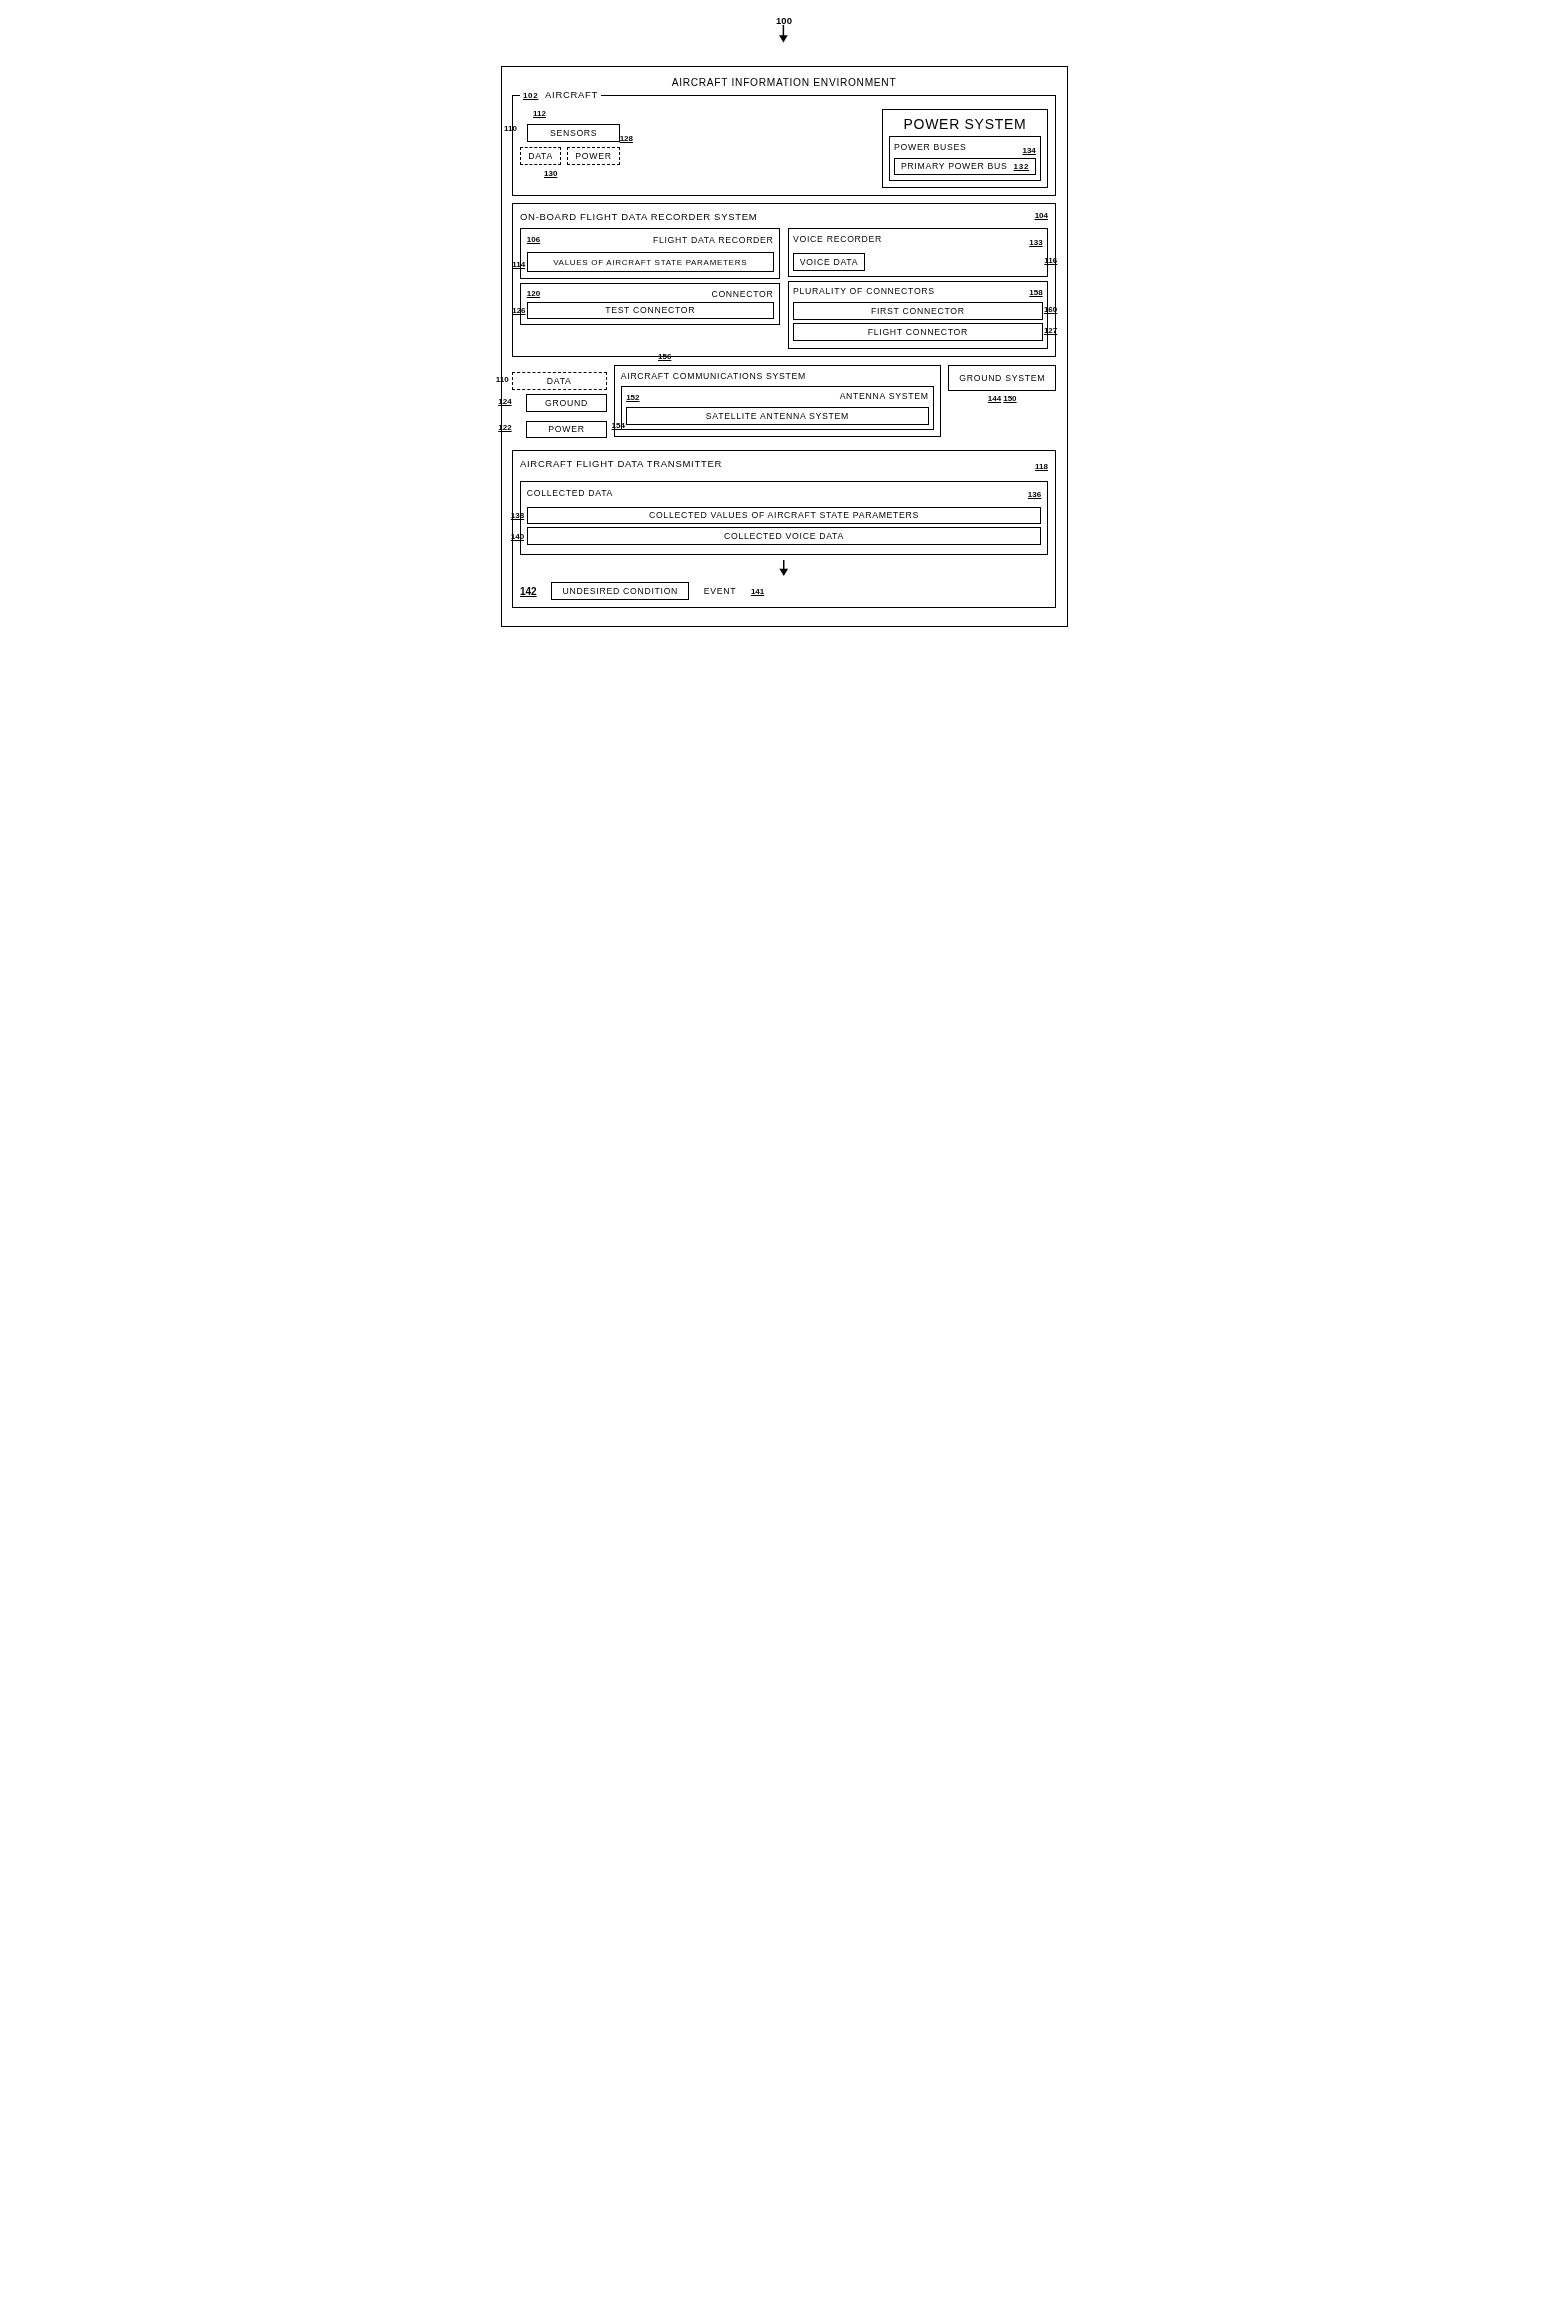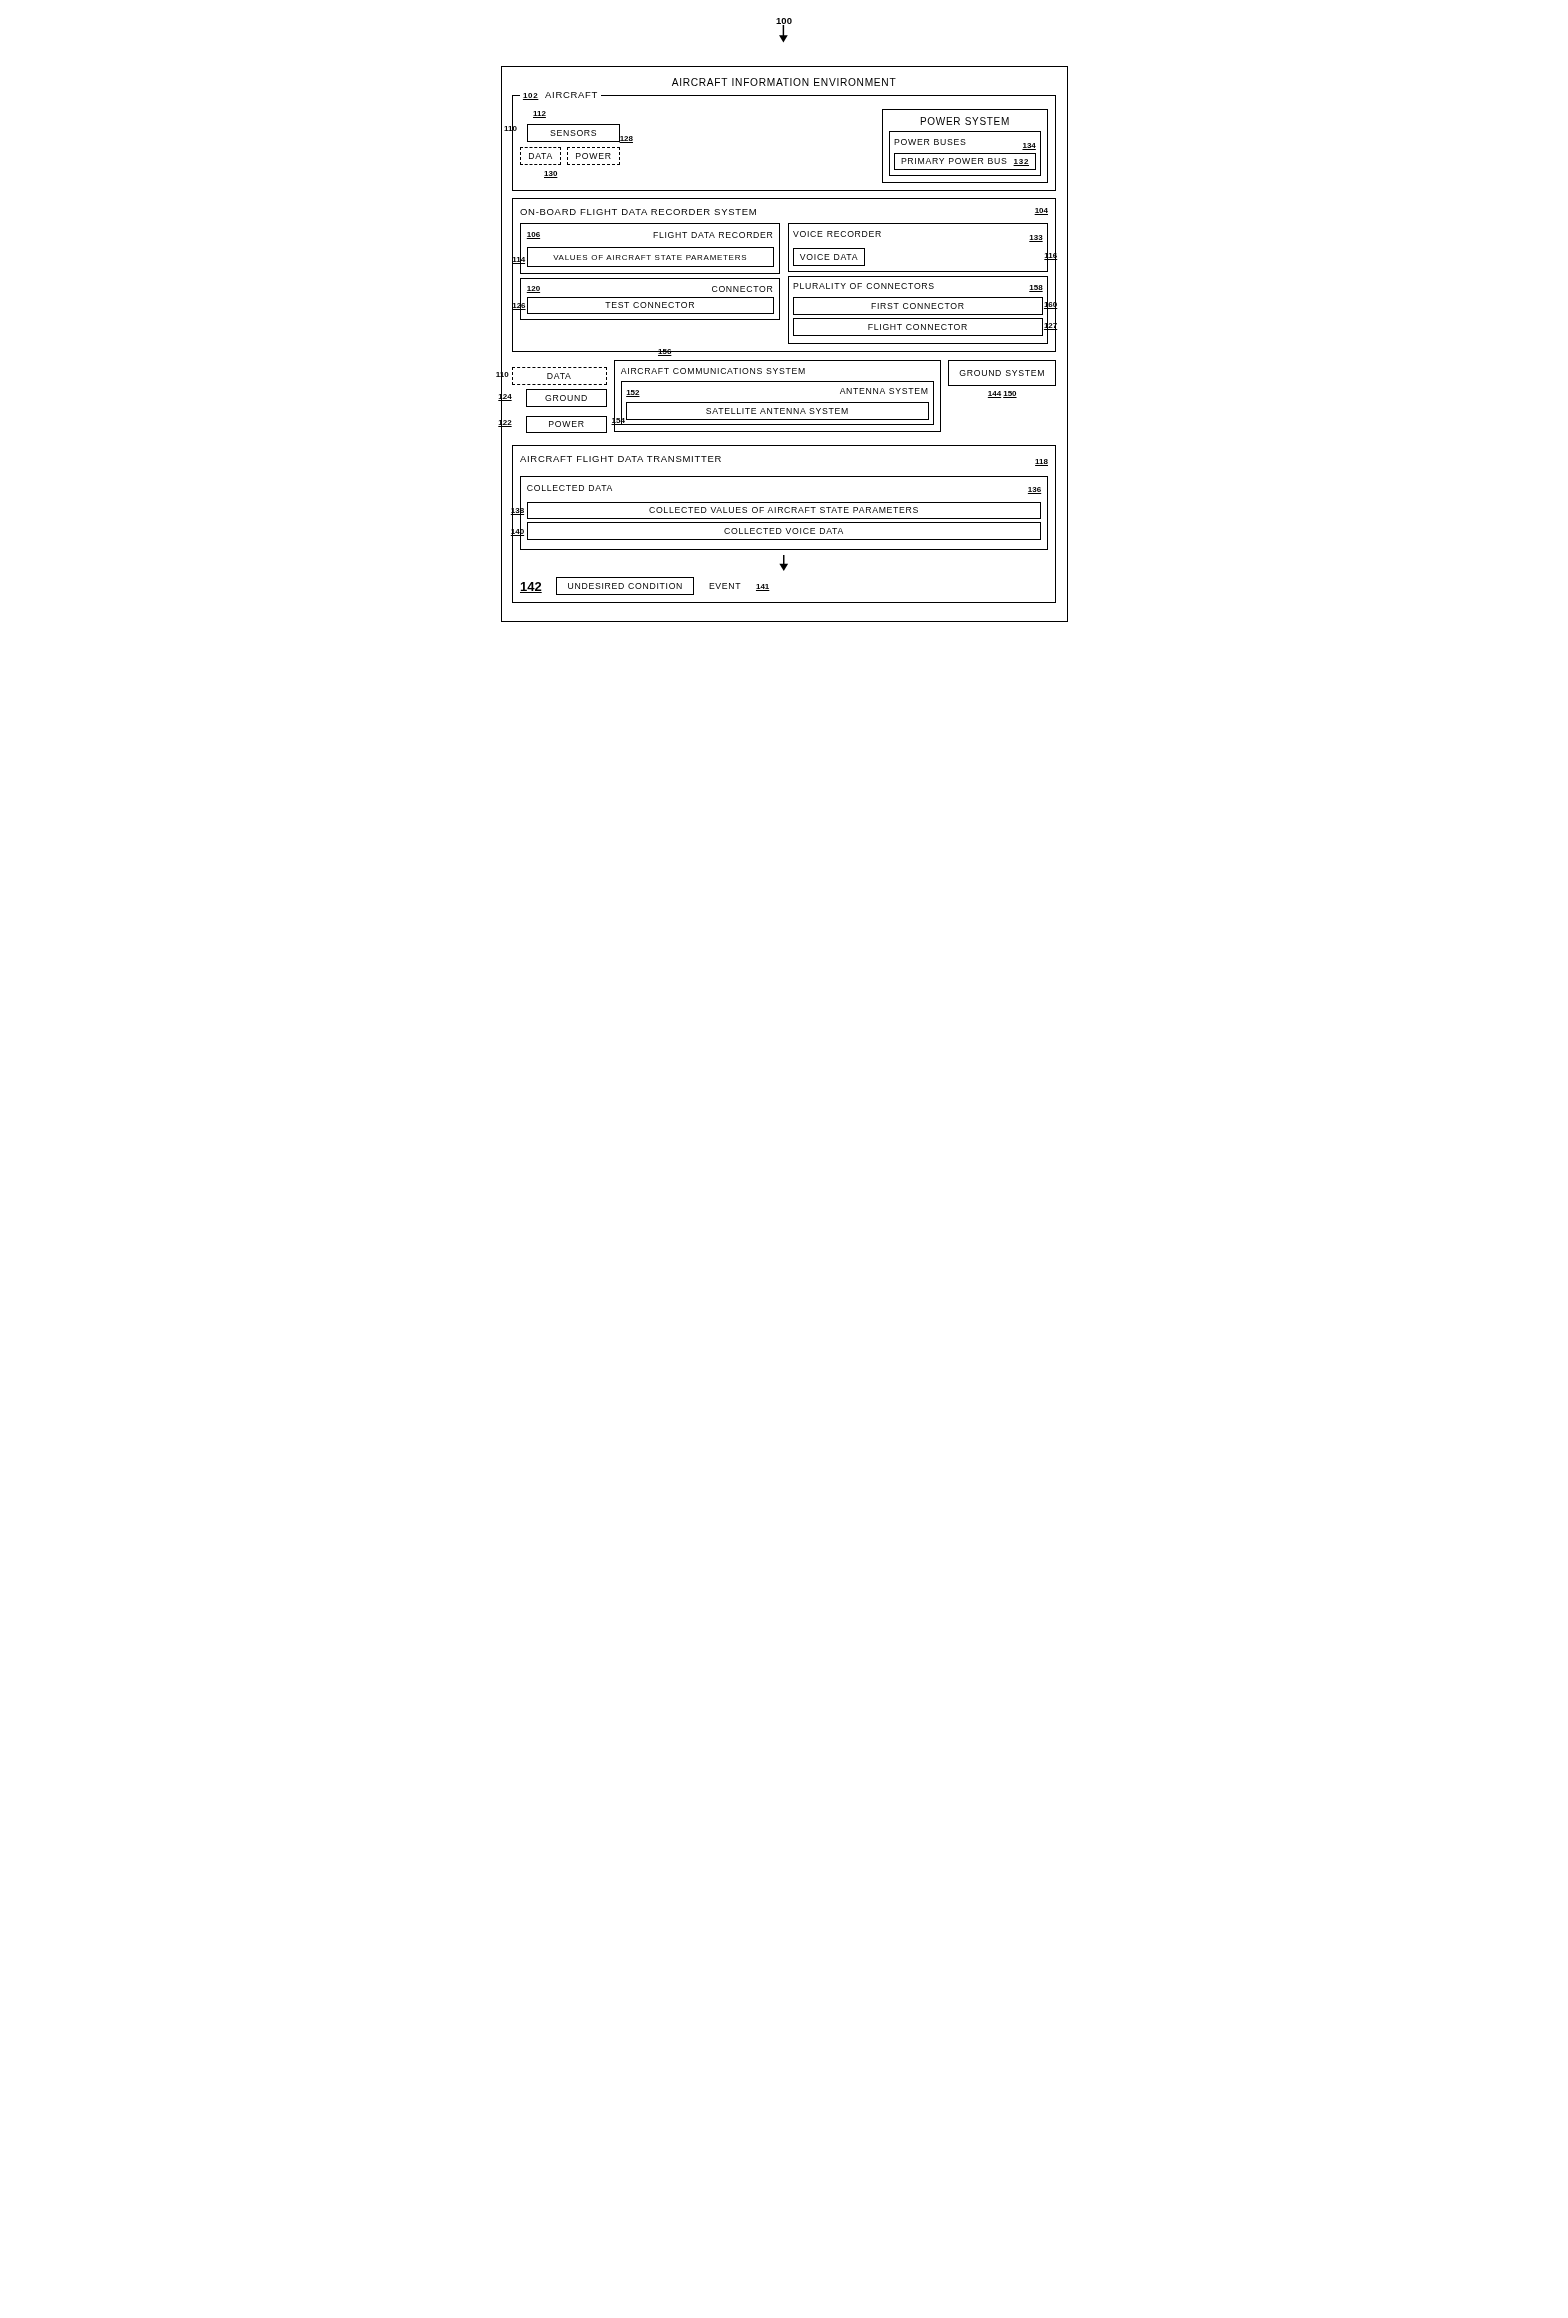--- a/index.html
+++ b/index.html
@@ -78,21 +78,21 @@
       text-align: center;
     }
     .power-system-box {
       border: 1.5px solid #000;
       padding: 5.8px;
       min-width: 160px;
       position: relative;
     }
     .power-system-title {
       text-align: center;
-      font-size: 10px;
+      font-size: 14px;
       letter-spacing: 0.7px;
       margin-bottom: 4.4px;
     }
     .power-buses-box {
       border: 1.5px solid #000;
       padding: 4.4px;
       position: relative;
     }
     .power-buses-title {
       font-size: 8.7px;
@@ -487,21 +487,21 @@
       </div>
 
       <div style="display:flex; justify-content:center; margin-bottom:4.4px;">
         <svg width="17.5" height="17.5" viewBox="0 0 24 24">
           <line x1="12" y1="0" x2="12" y2="16" stroke="#000" stroke-width="2"></line>
           <polygon points="6,12 12,22 18,12" fill="#000"></polygon>
         </svg>
       </div>
 
       <div class="event-row">
-        <span class="num-underline" style="font-size:13px; font-weight:bold;">142</span>
+        <span class="num-underline" style="font-size:10px; font-weight:bold;">142</span>
         <div class="undesired-box">UNDESIRED CONDITION</div>
         <span class="event-label">EVENT</span>
         <span class="num-underline" style="font-size:8px; font-weight:bold;">141</span>
       </div>
     </div>
 
   </div>
 
 </div>
 

